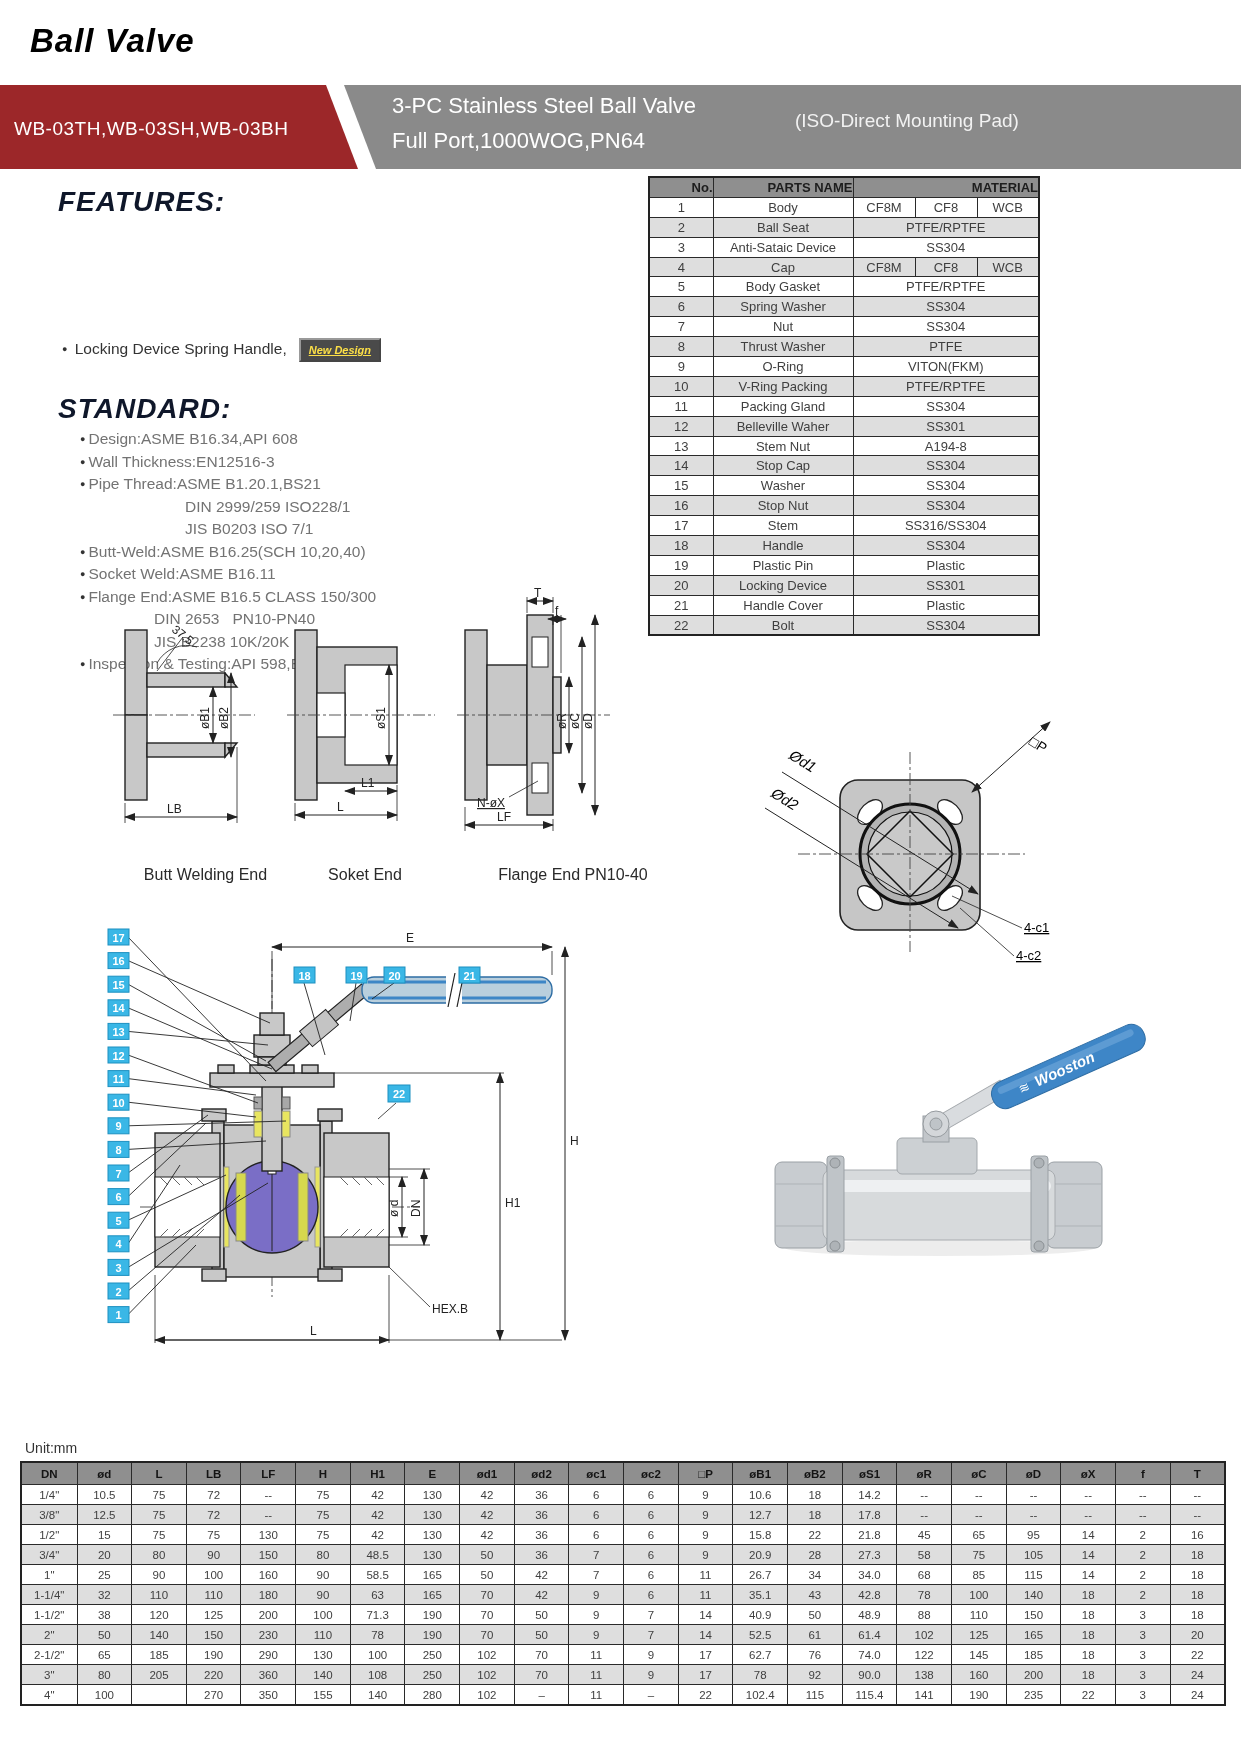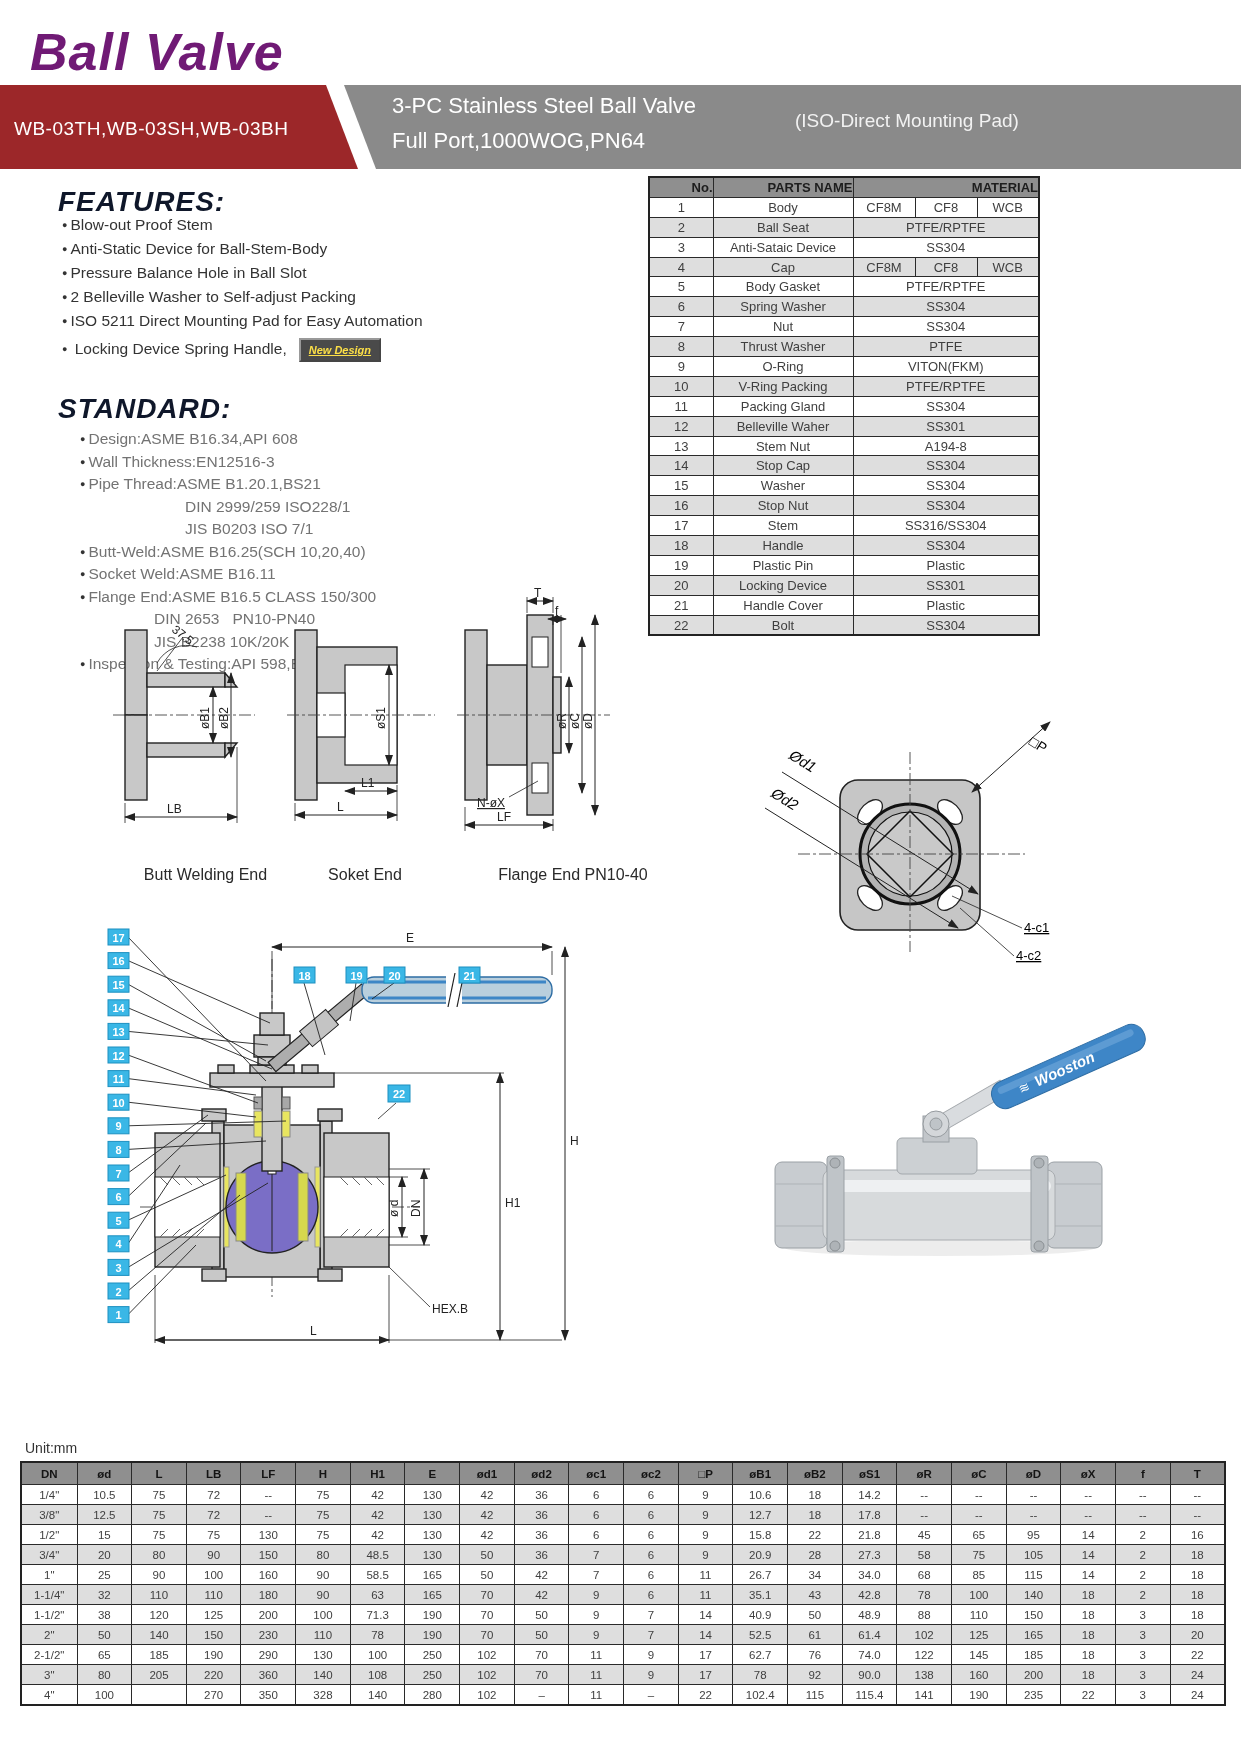--- a/index.html
+++ b/index.html
@@ -1,20 +1,20 @@
 <!DOCTYPE html>
 <html><head>
 <meta charset="utf-8">
 <style>
   html,body{margin:0;padding:0;background:#fff;}
   #canvas{position:relative;width:1241px;height:1755px;background:#fff;
           font-family:"Liberation Sans",sans-serif;color:#222;overflow:hidden;}
   .abs{position:absolute;}
   
-  .page-title{left:30px;top:22px;font-size:52px;font-weight:bold;font-style:italic;color:#701a75;letter-spacing:1px;}
+  .page-title{left:30px;top:22px;font-size:33px;font-weight:bold;font-style:italic;color:#000000;letter-spacing:1px;}
   .banner-red{left:0;top:85px;width:358px;height:84px;background:#9c2729;
               clip-path:polygon(0 0,326px 0,358px 100%,0 100%);}
   .banner-gray{left:336px;top:85px;width:905px;height:84px;background:#8a8a8a;
               clip-path:polygon(8px 0,100% 0,100% 100%,40px 100%);}
   .models{left:14px;top:118px;color:#fff;font-size:19px;letter-spacing:.5px;}
   .prod1{left:392px;top:93px;color:#fff;font-size:22px;}
   .prod2{left:392px;top:128px;color:#fff;font-size:22px;}
   .prod-note{left:795px;top:110px;color:#f2f2f2;font-size:19px;}
   
   .sec-head{font-size:28px;font-weight:bold;font-style:italic;color:#0f172a;letter-spacing:1px;}
@@ -62,27 +62,20 @@
 
   <div class="abs page-title">Ball Valve</div>
   <div class="abs banner-red"></div>
   <div class="abs banner-gray"></div>
   <div class="abs models">WB-03TH,WB-03SH,WB-03BH</div>
   <div class="abs prod1">3-PC Stainless Steel Ball Valve</div>
   <div class="abs prod2">Full Port,1000WOG,PN64</div>
   <div class="abs prod-note">(ISO-Direct Mounting Pad)</div>
 
   <div class="abs sec-head feat-head">FEATURES:</div>
-  <div class="abs feat-list" id="feat-list">
-      <div>Blow-out Proof Stem</div>
-      <div>Anti-Static Device for Ball-Stem-Body</div>
-      <div>Pressure Balance Hole in Ball Slot</div>
-      <div>2 Belleville Washer to Self-adjust Packing</div>
-      <div>ISO 5211 Direct Mounting Pad for Easy Automation</div>
-    </div>
   <div class="abs lock-row">
     <span>Locking Device Spring Handle,</span><span class="badge">New Design</span>
   </div>
 
   <div class="abs sec-head std-head">STANDARD:</div>
   <div class="abs std-list" id="std-list"><div class="std-bullet">Design:ASME B16.34,API 608</div><div class="std-bullet">Wall Thickness:EN12516-3</div><div class="std-bullet">Pipe Thread:ASME B1.20.1,BS21</div><div class="std-l1">DIN 2999/259 ISO228/1</div><div class="std-l1">JIS B0203 ISO 7/1</div><div class="std-bullet">Butt-Weld:ASME B16.25(SCH 10,20,40)</div><div class="std-bullet">Socket Weld:ASME B16.11</div><div class="std-bullet">Flange End:ASME B16.5 CLASS 150/300</div><div class="std-l2">DIN 2653   PN10-PN40</div><div class="std-l2">JIS B2238 10K/20K</div><div class="std-bullet">Inspection &amp; Testing:API 598,EN 12266</div></div>
 
   <div class="abs ptable-wrap">
     <table class="ptable">
       <colgroup>
@@ -834,21 +827,21 @@
             <td>18</td>
             <td>3</td>
             <td>24</td>
           </tr>
           <tr>
             <td>4"</td>
             <td>100</td>
             <td></td>
             <td>270</td>
             <td>350</td>
-            <td>328</td>
+            <td>155</td>
             <td>140</td>
             <td>280</td>
             <td>102</td>
             <td>–</td>
             <td>11</td>
             <td>–</td>
             <td>22</td>
             <td>102.4</td>
             <td>115</td>
             <td>115.4</td>

